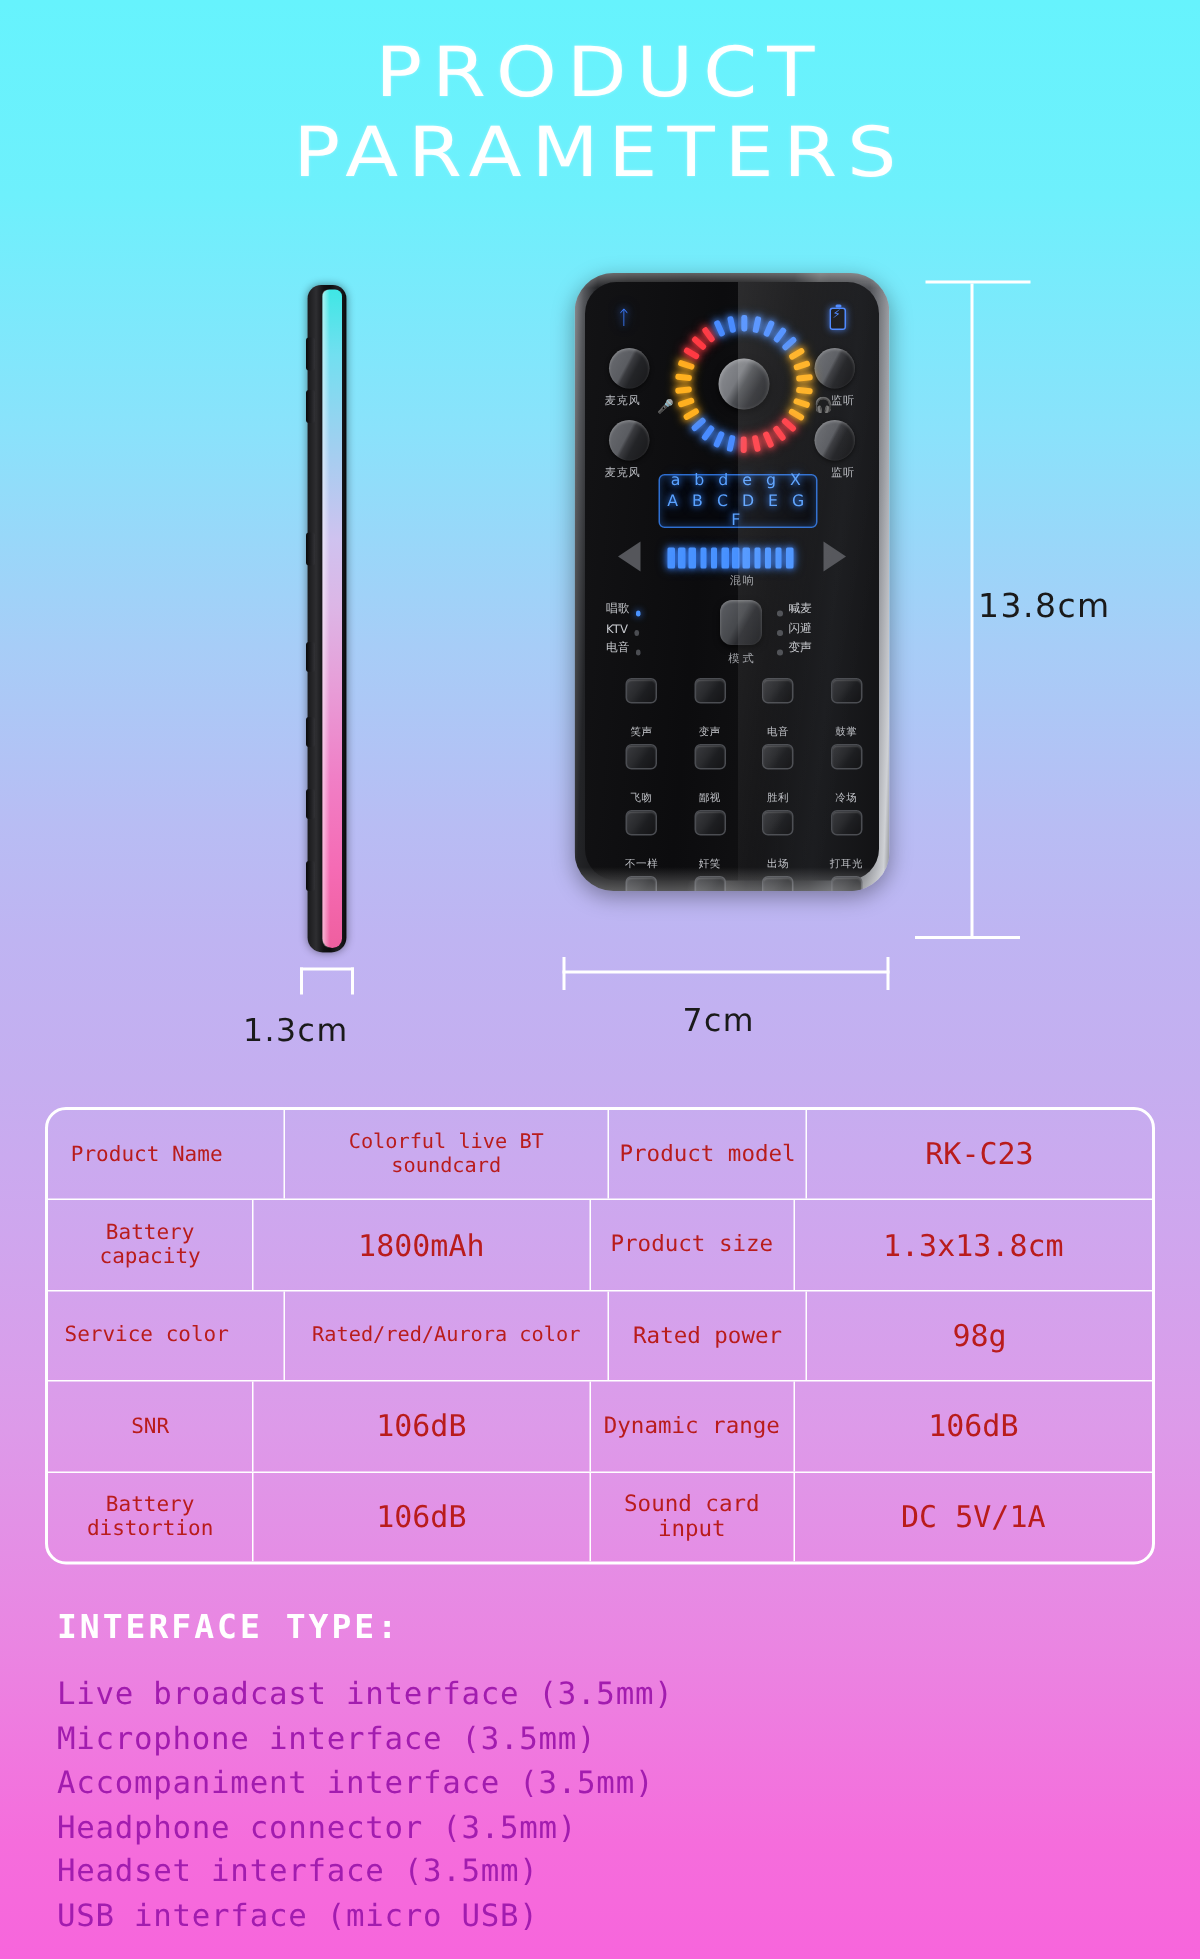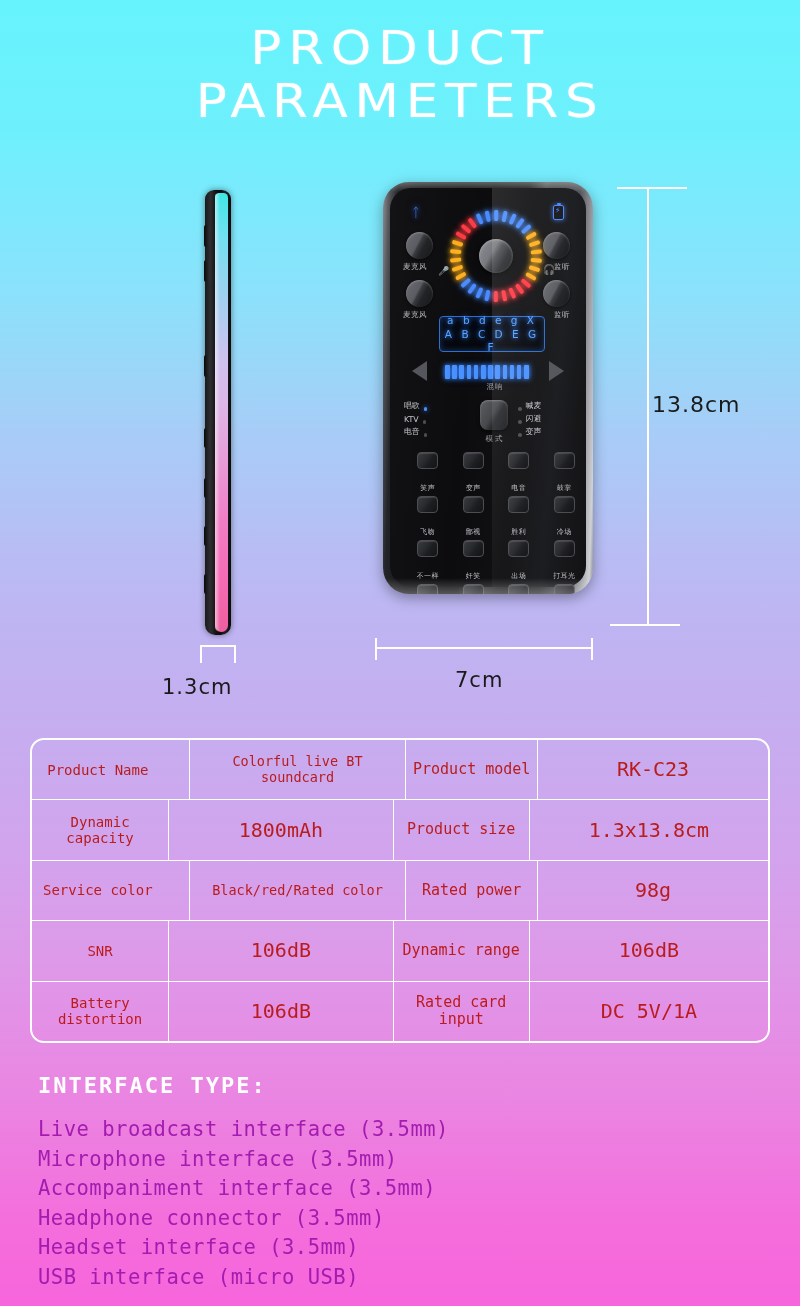--- a/index.html
+++ b/index.html
@@ -436,41 +436,41 @@
 </div>
 
 <div class="spec-table" id="spec-table">
     <div class="trow">
       <div class="tcell c1">Product Name</div>
       <div class="tcell c2 sm">Colorful live BT soundcard</div>
       <div class="tcell c3">Product model</div>
       <div class="tcell c4 lg">RK-C23</div>
     </div>
     <div class="trow">
-      <div class="tcell c1">Dynamic capacity</div>
+      <div class="tcell c1">Battery capacity</div>
       <div class="tcell c2 lg">1800mAh</div>
       <div class="tcell c3">Product size</div>
       <div class="tcell c4 lg">1.3x13.8cm</div>
     </div>
     <div class="trow">
       <div class="tcell c1">Service color</div>
-      <div class="tcell c2 sm">Black/red/Rated color</div>
+      <div class="tcell c2 sm">Rated/red/Aurora color</div>
       <div class="tcell c3">Rated power</div>
       <div class="tcell c4 lg">98g</div>
     </div>
     <div class="trow">
       <div class="tcell c1">SNR</div>
       <div class="tcell c2 lg">106dB</div>
       <div class="tcell c3">Dynamic range</div>
       <div class="tcell c4 lg">106dB</div>
     </div>
     <div class="trow">
       <div class="tcell c1">Battery distortion</div>
       <div class="tcell c2 lg">106dB</div>
-      <div class="tcell c3">Rated card input</div>
+      <div class="tcell c3">Sound card input</div>
       <div class="tcell c4 lg">DC 5V/1A</div>
     </div>
   </div>
 
 <div class="iface-title">INTERFACE TYPE:</div>
 <div class="iface-list" id="iface-list">
     <div class="iface-line">Live broadcast interface (3.5mm)</div>
     <div class="iface-line">Microphone interface (3.5mm)</div>
     <div class="iface-line">Accompaniment interface (3.5mm)</div>
     <div class="iface-line">Headphone connector (3.5mm)</div>

